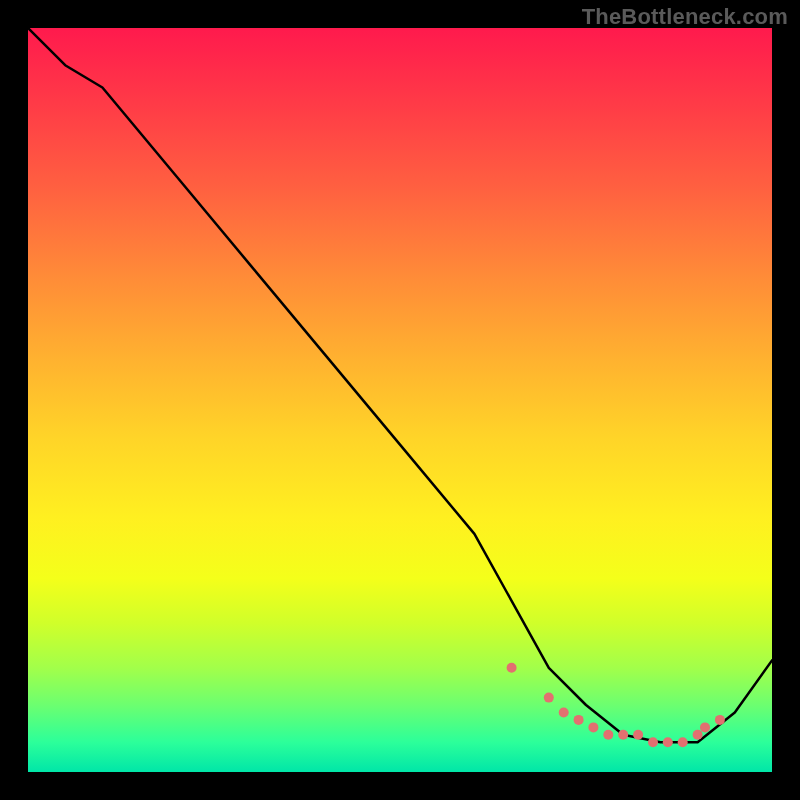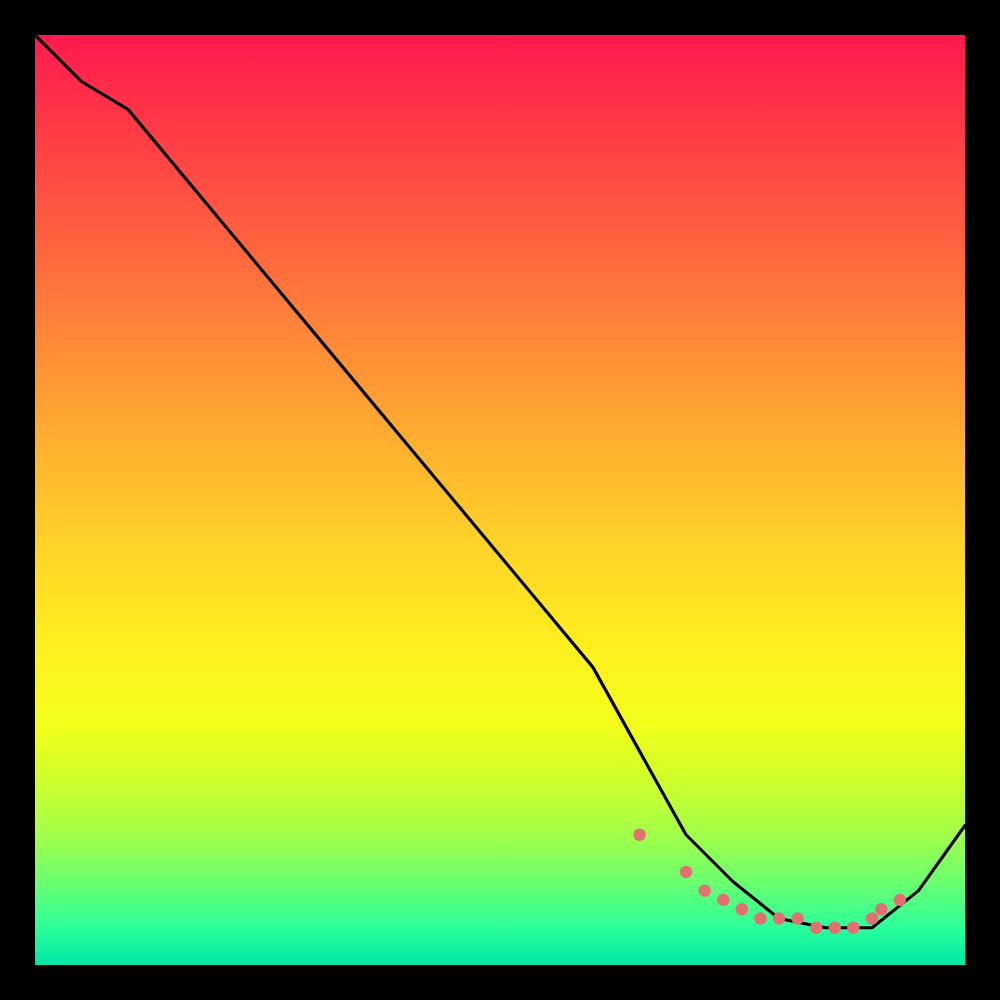--- a/index.html
+++ b/index.html
@@ -57,20 +57,21 @@
     top: 0;
     left: 0;
     width: 744px;
     height: 744px;
   }
 </style>
 </head>
 <body>
 
 <div class="frame">
+  <div class="watermark">TheBottleneck.com</div>
 
   <div class="plot">
     <svg class="curve" viewBox="0 0 744 744" preserveAspectRatio="none">
       <path id="curve-path" fill="none" stroke="#000" stroke-width="2.5" stroke-linejoin="round" stroke-linecap="round" d="M0.0 0.0 L37.2 37.2 L74.4 59.5 L148.8 148.8 L223.2 238.1 L297.6 327.4 L372.0 416.6 L446.4 505.9 L483.6 572.9 L520.8 639.8 L558.0 677.0 L595.2 706.8 L632.4 714.2 L669.6 714.2 L706.8 684.5 L744.0 632.4"></path>
       <g id="marker-group">
           <circle cx="483.6" cy="639.8" r="5" fill="#e27070"></circle>
           <circle cx="520.8" cy="669.6" r="5" fill="#e27070"></circle>
           <circle cx="535.7" cy="684.5" r="5" fill="#e27070"></circle>
           <circle cx="550.6" cy="691.9" r="5" fill="#e27070"></circle>
           <circle cx="565.4" cy="699.4" r="5" fill="#e27070"></circle>

